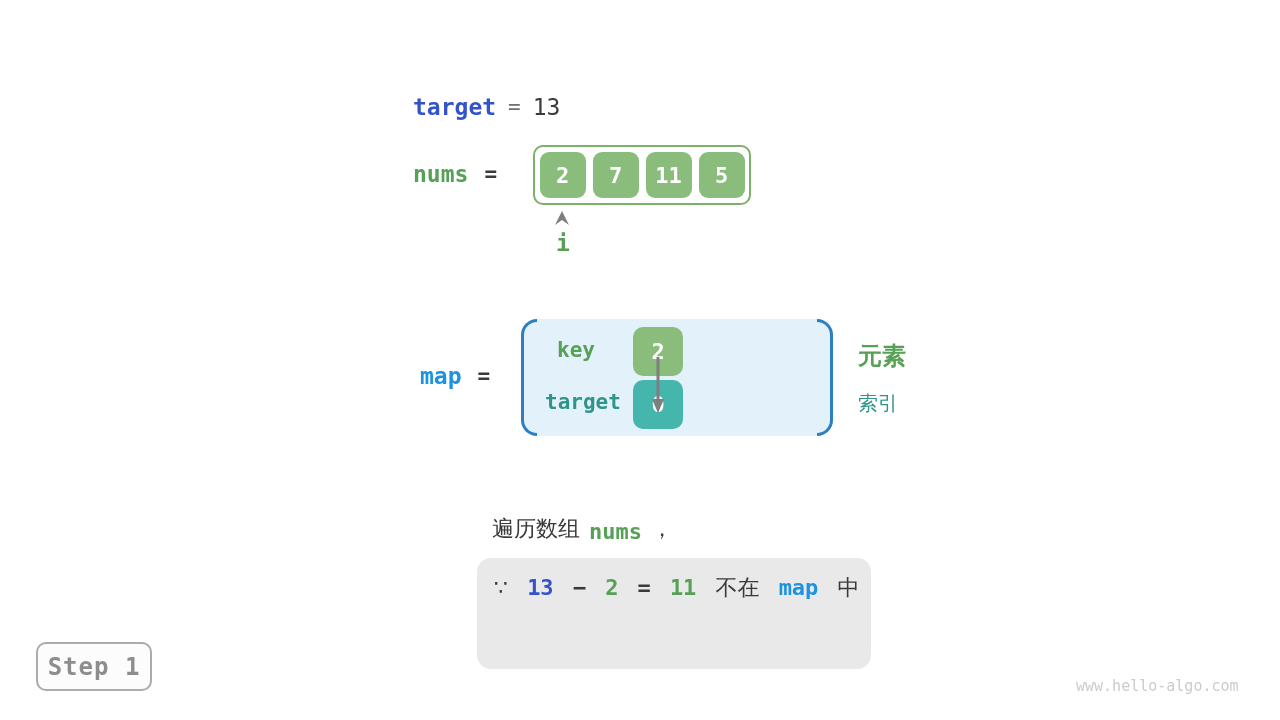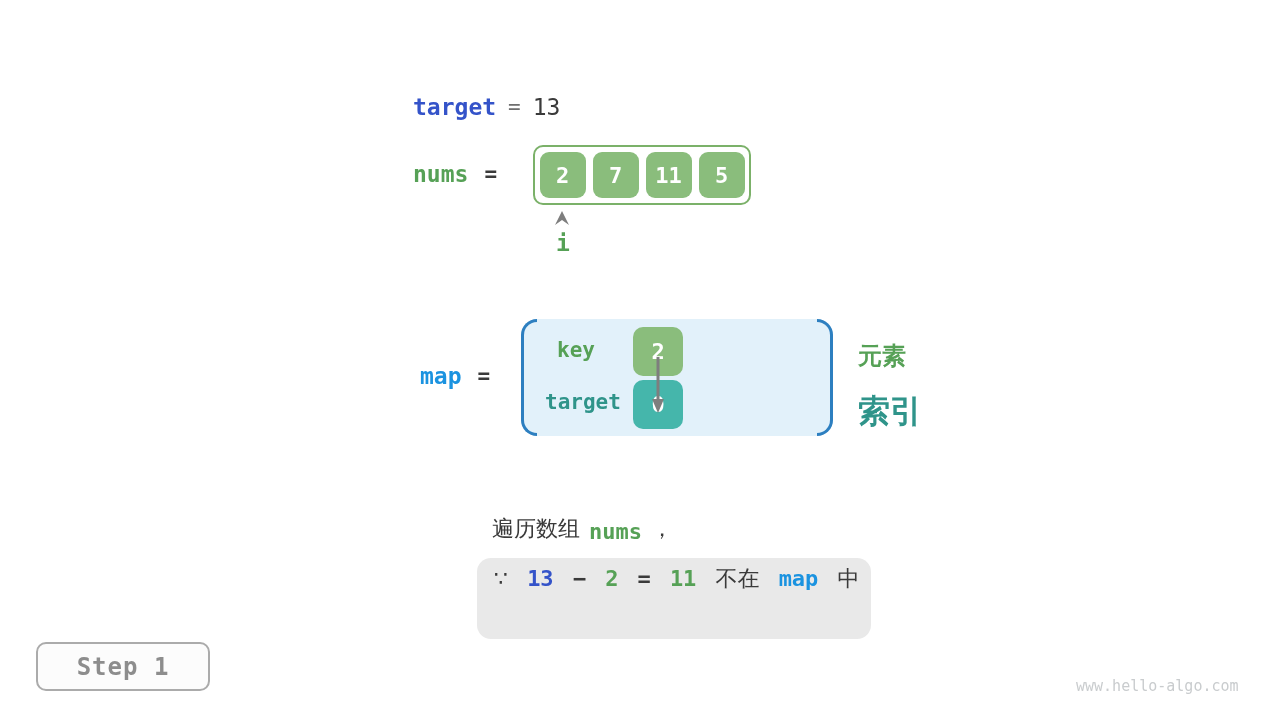--- a/index.html
+++ b/index.html
@@ -60,43 +60,43 @@
     display: flex; align-items: center; justify-content: center;
   }
   .value-cell {
     position: absolute; left: 112px; top: 61px; width: 50px; height: 49px; border-radius: 10px;
     background: var(--teal_fill); color: #fff; font-size: 22px; font-weight: bold;
     display: flex; align-items: center; justify-content: center;
   }
   .kv-arrow { position: absolute; left: 128px; top: 38px; width: 18px; height: 58px; z-index: 2; }
 
   .anno-element { left: 858px; top: 340px; font-size: 24px; font-weight: bold; color: var(--green_text); }
-  .anno-index   { left: 858px; top: 390px; font-size: 32px; font-weight: bold; color: var(--teal_text); }
+  .anno-index   { left: 858px; top: 390px; font-size: 20px; font-weight: normal; color: var(--teal_text); }
 
   
   .caption { left: 492px; top: 514px; font-size: 22px; color: var(--dark_text); display: flex; align-items: flex-end; }
   .caption .code-green { color: var(--green_text); font-weight: bold; margin: 0 9px; font-size: 22px; }
 
   
   .note-box {
-    left: 477px; top: 558px; width: 394px; height: 81px;
+    left: 477px; top: 558px; width: 394px; height: 111px;
     background: var(--note_bg); border-radius: 14px;
-    padding: 3px 0 0 17px; font-size: 22px; color: var(--dark_text);
+    padding: 12px 0 0 17px; font-size: 22px; color: var(--dark_text);
   }
   .note-line { line-height: 36px; white-space: nowrap; }
   .tok { margin-right: 13px; }
   .tok:last-child { margin-right: 0; }
   .tok-indigo { color: var(--indigo_blue); font-weight: bold; }
   .tok-green  { color: var(--green_text);  font-weight: bold; }
   .tok-blue   { color: var(--code_blue);   font-weight: bold; }
   .tok-op     { font-weight: 600; }
 
   
   .step-badge {
-    left: 36px; top: 642px; width: 174px; height: 49px;
+    left: 36px; top: 642px; width: 116px; height: 49px;
     background: #fcfcfc; border: 2px solid var(--step_border); border-radius: 10px;
     display: flex; align-items: center; justify-content: center;
     font-size: 24px; font-weight: bold; color: var(--step_text); letter-spacing: 1px;
   }
 
   .watermark { left: 1076px; top: 677px; font-size: 15px; color: var(--watermark); }
 </style>
 </head>
 <body>
 

